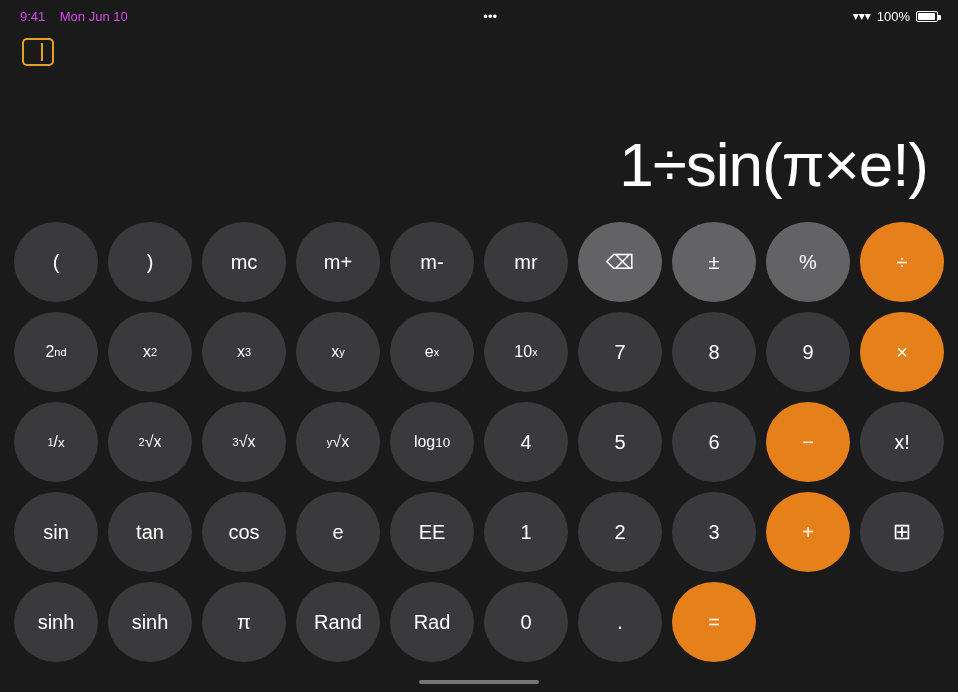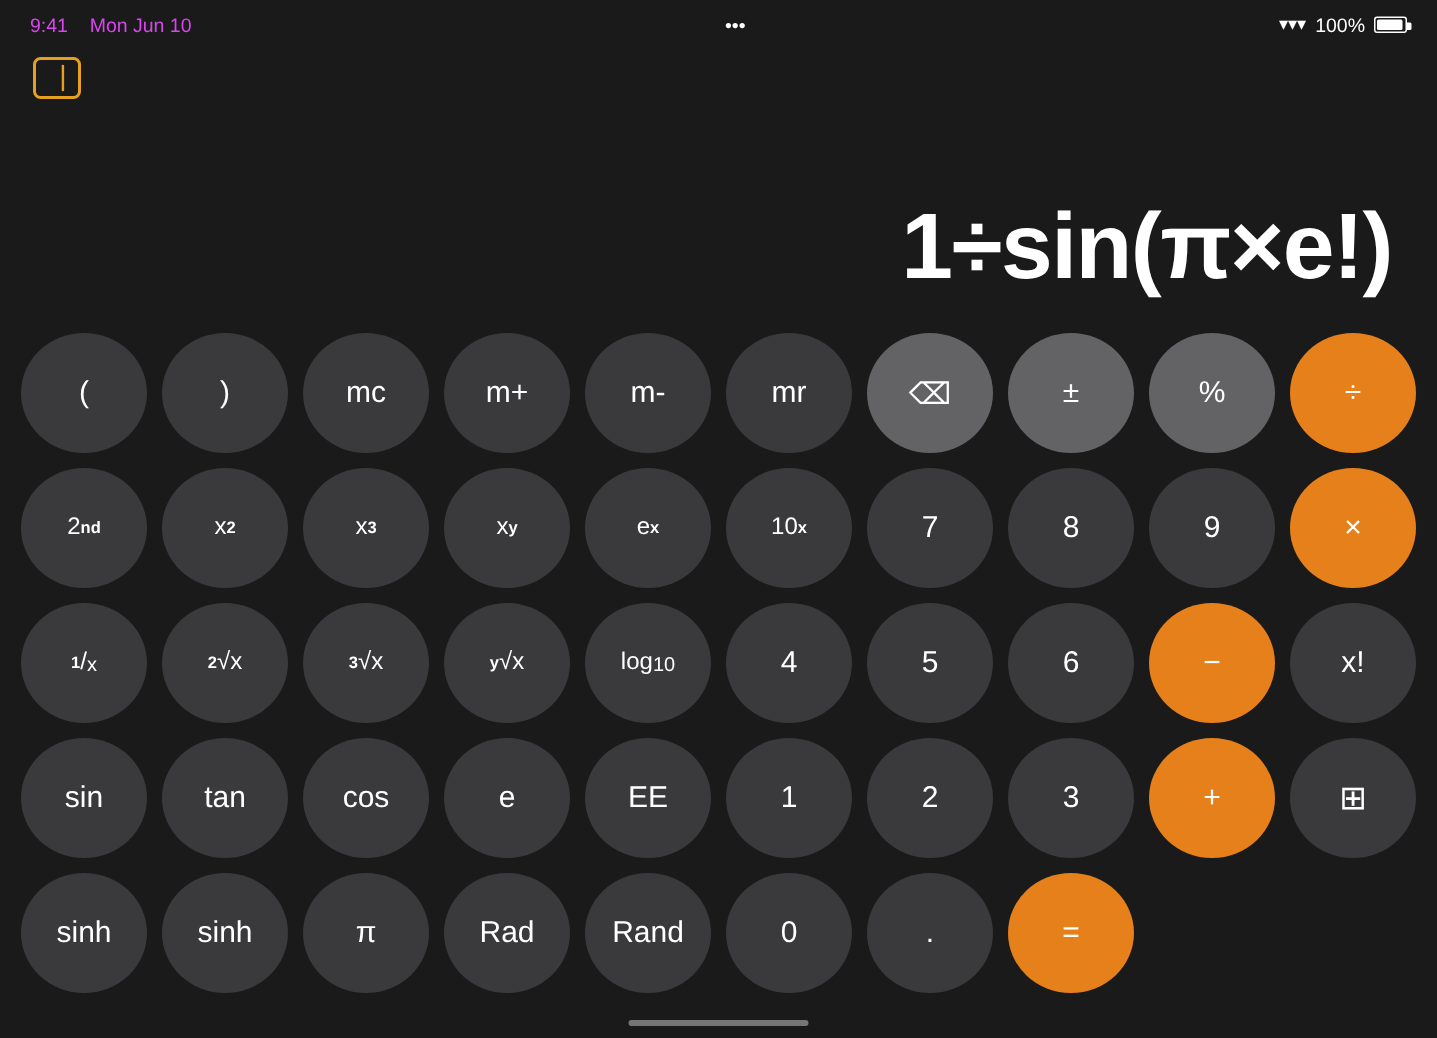--- a/index.html
+++ b/index.html
@@ -73,21 +73,21 @@
       right: 30px;
       left: 30px;
       height: 130px;
       display: flex;
       align-items: flex-end;
       justify-content: flex-end;
     }
 
     .display-text {
       font-size: 62px;
-      font-weight: 700;
+      font-weight: 400;
       color: #ffffff;
       text-align: left;
       letter-spacing: -1px;
     }
 
     
     .calc-grid {
       position: absolute;
       bottom: 30px;
       left: 14px;
@@ -116,21 +116,20 @@
       min-width: 0;
     }
 
     .btn-dark { background: #3a3a3c; }
     .btn-medium { background: #636366; }
     .btn-orange { background: #e6801a; color: #fff; }
 
     .btn sup {
       font-size: 11px;
       line-height: 1;
-      font-weight: bold;
     }
 
     
     .btn-sm { font-size: 16px; }
 
     
     .home-indicator {
       position: absolute;
       bottom: 8px;
       left: 50%;
@@ -208,20 +207,20 @@
     <button class="btn btn-dark">e</button>
     <button class="btn btn-dark">EE</button>
     <button class="btn btn-dark">1</button>
     <button class="btn btn-dark">2</button>
     <button class="btn btn-dark">3</button>
     <button class="btn btn-orange">+</button>
     <button class="btn btn-dark btn-sm" style="font-size: 22px;">⊞</button>
     <button class="btn btn-dark">sinh</button>
     <button class="btn btn-dark">sinh</button>
     <button class="btn btn-dark">π</button>
+    <button class="btn btn-dark">Rand</button>
     <button class="btn btn-dark">Rad</button>
-    <button class="btn btn-dark">Rand</button>
     <button class="btn btn-dark">0</button>
     <button class="btn btn-dark">.</button>
     <button class="btn btn-orange">=</button>
   </div>
 
 <div class="home-indicator"></div>
 
 </body></html>

